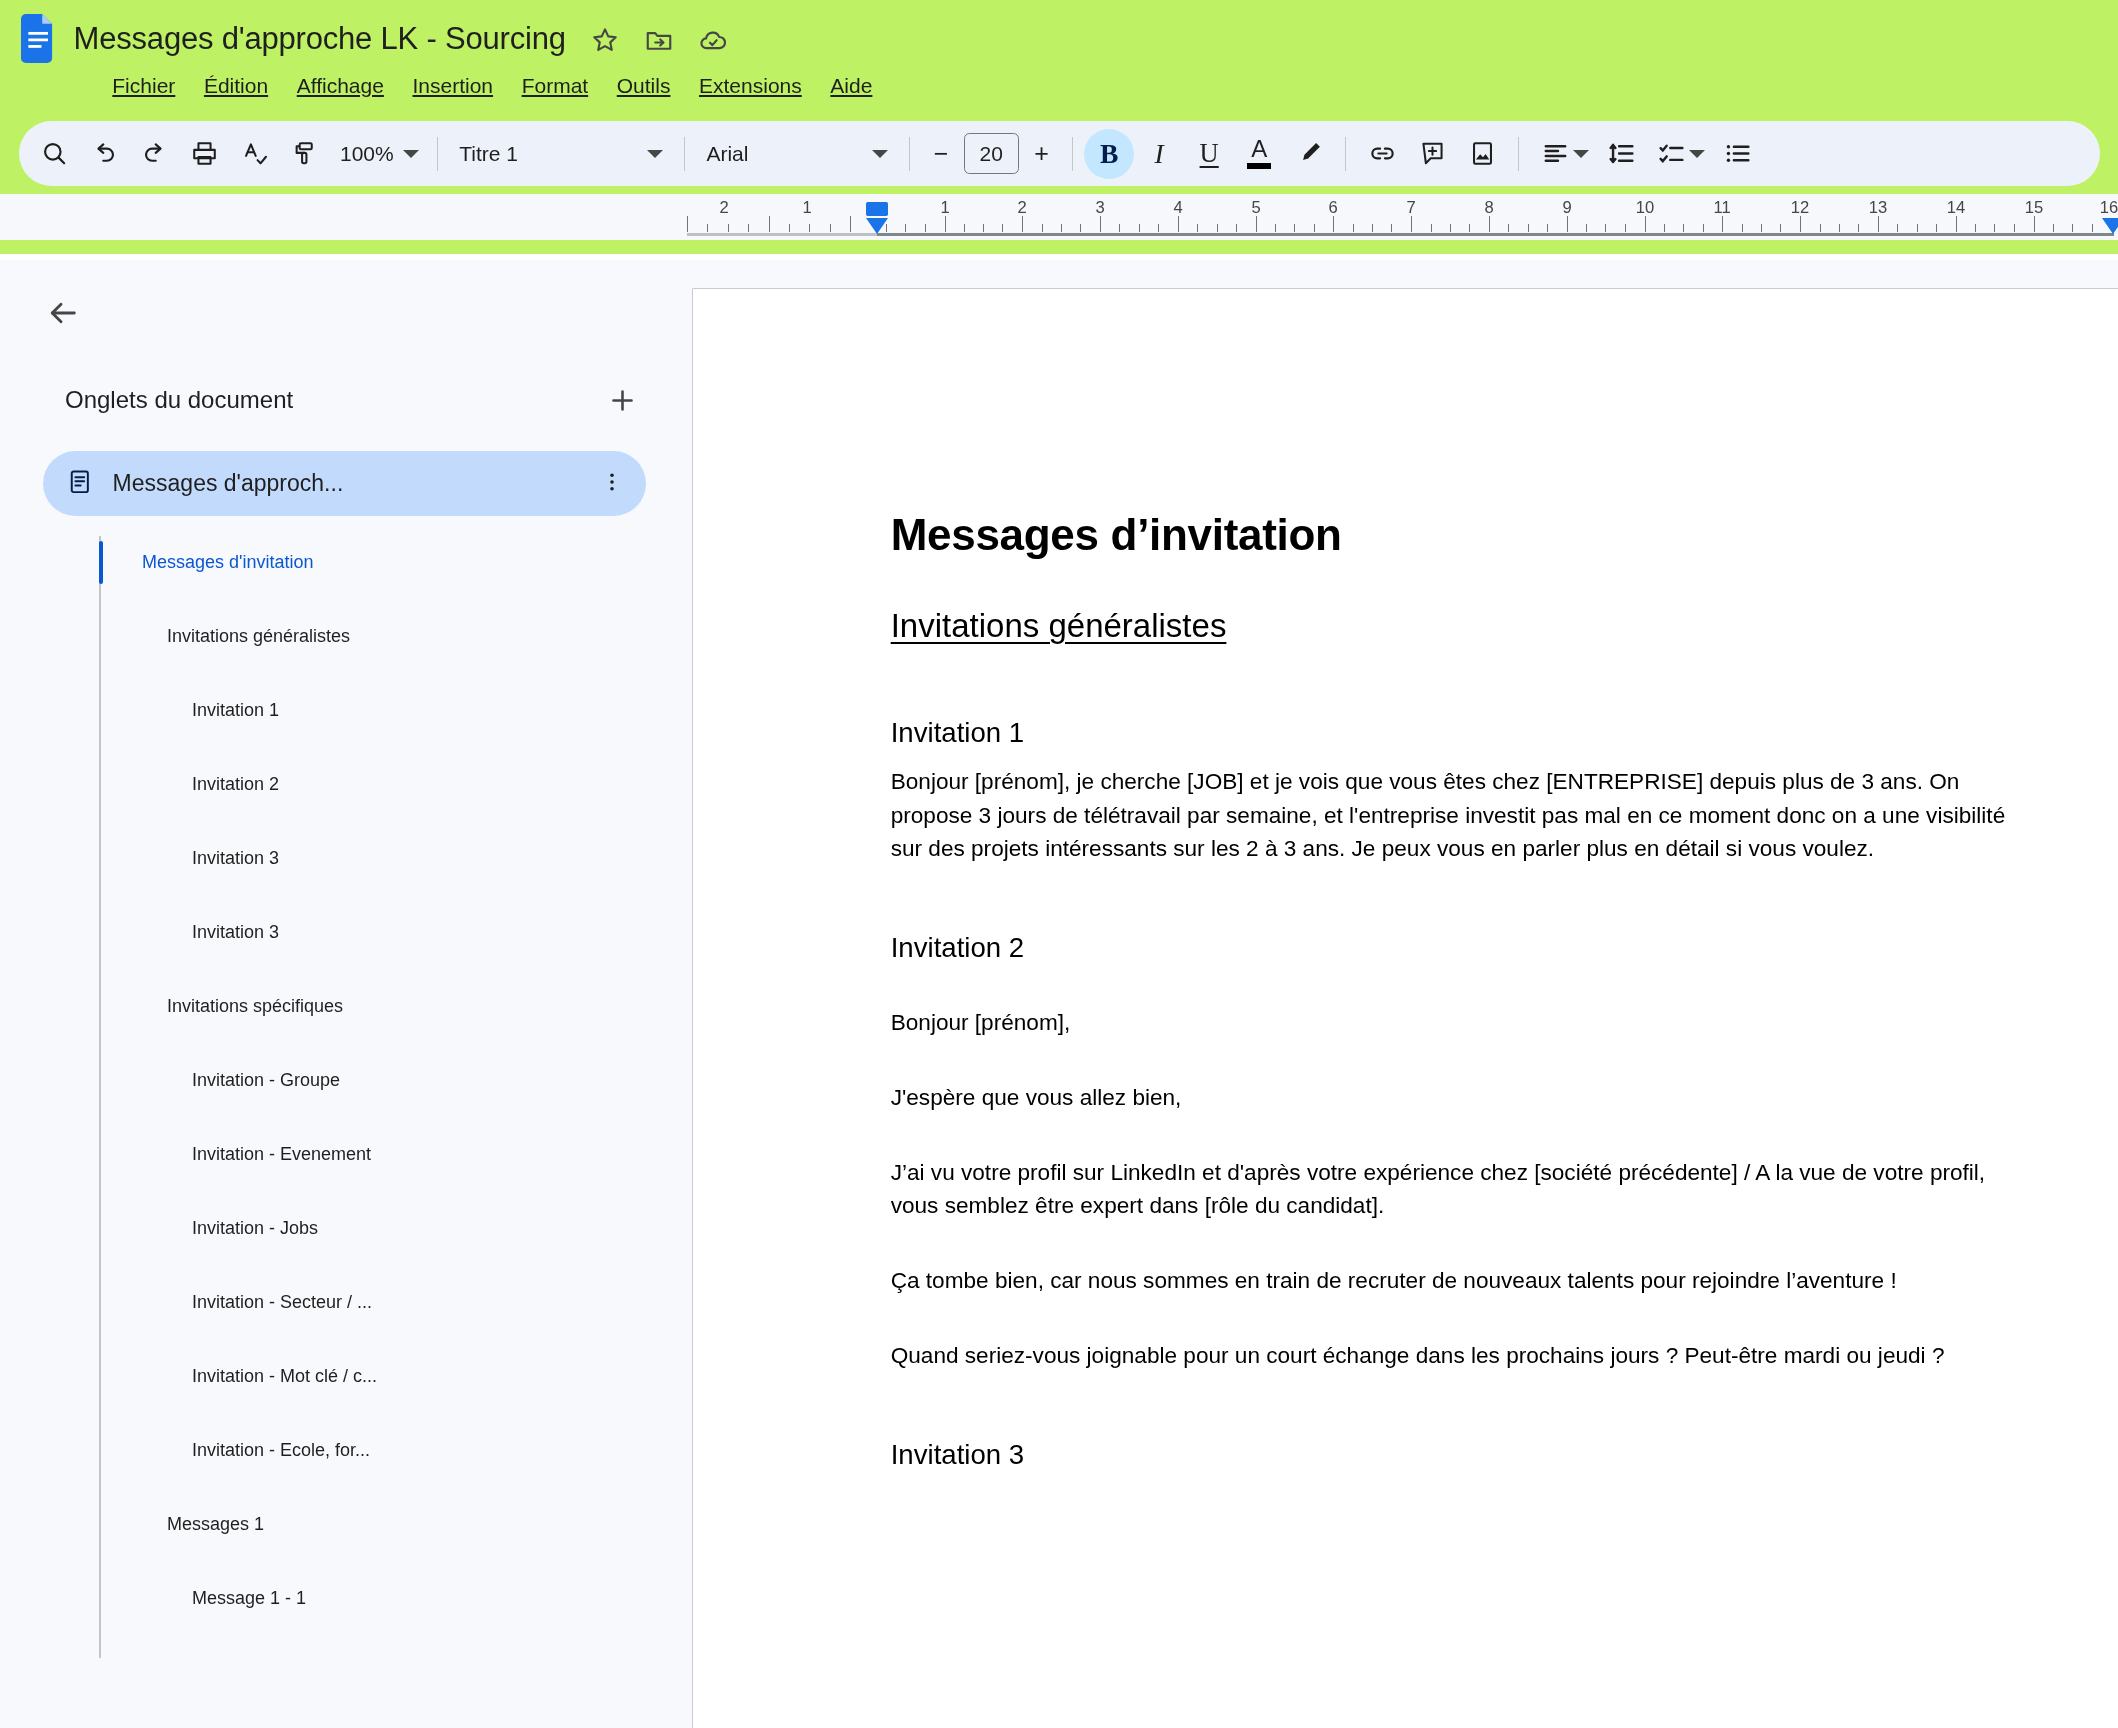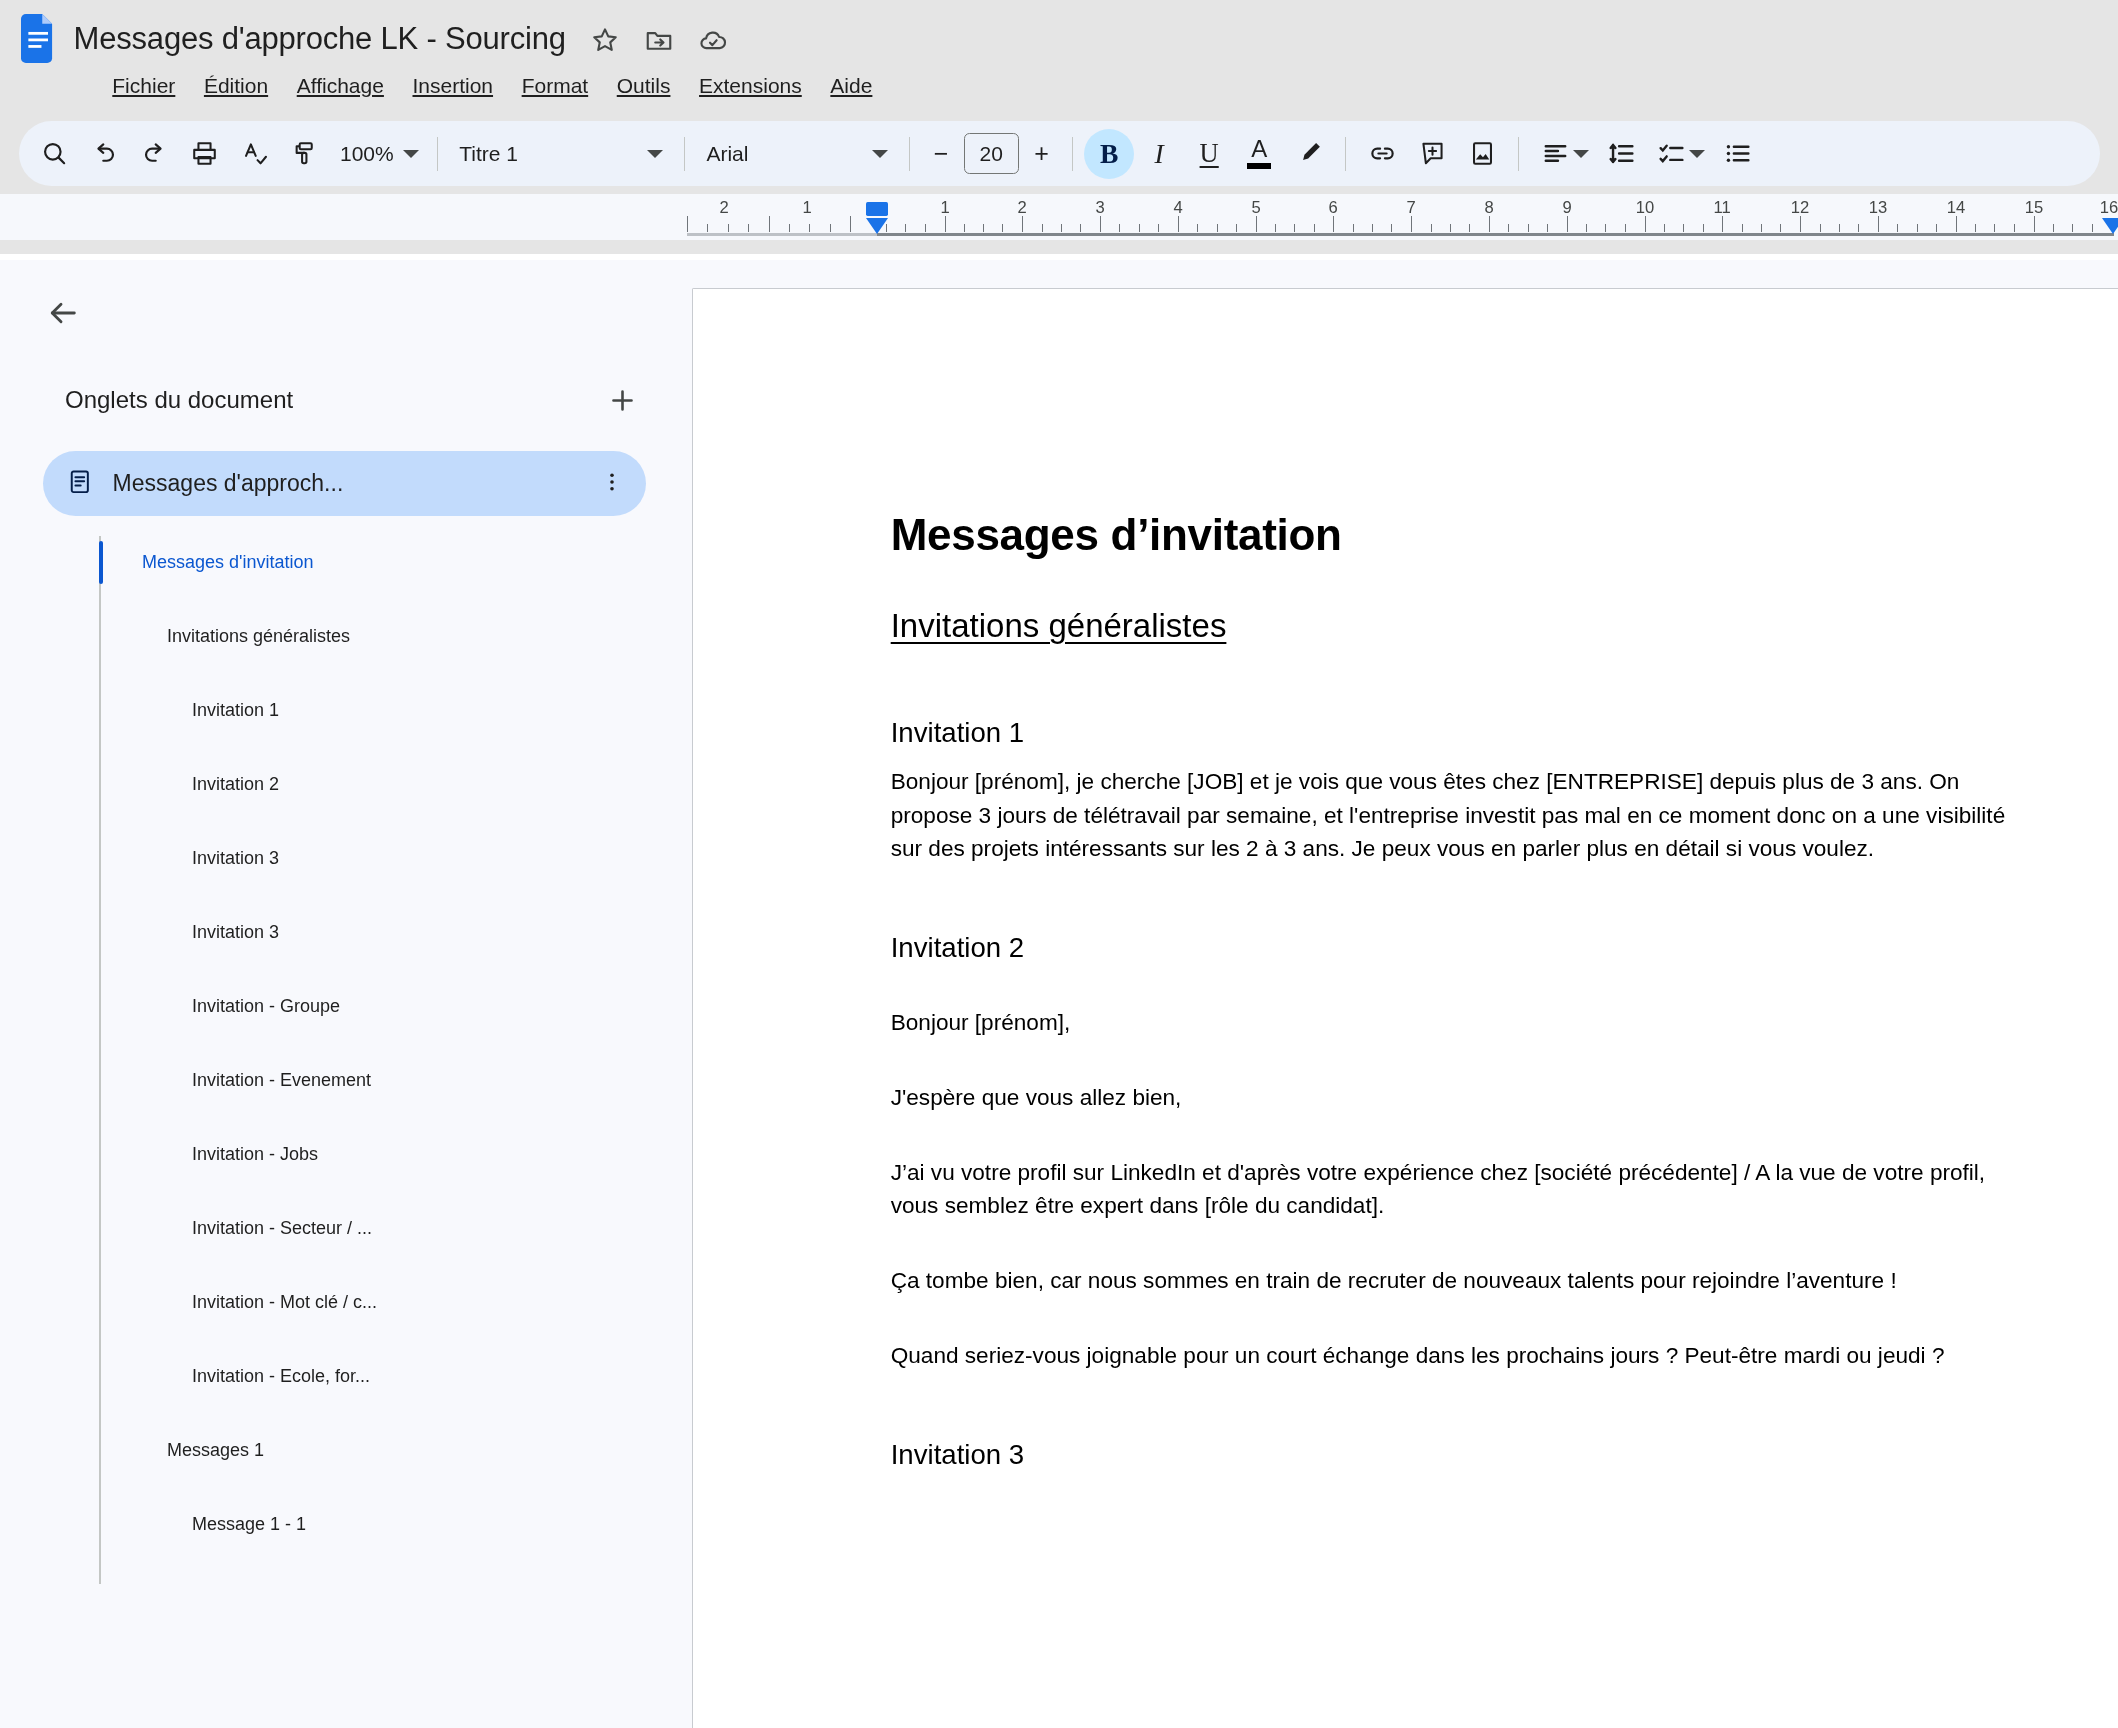--- a/index.html
+++ b/index.html
@@ -10,21 +10,21 @@
   body {
     width: 2119px;
     height: 1729px;
     font-family: "Liberation Sans", sans-serif;
     overflow: hidden;
     position: relative;
   }
 
   
   .appbar {
-    background: #e5e5e5;
+    background: #bef264;
     height: 254px;
     position: relative;
     box-sizing: border-box;
   }
 
   .titlerow {
     display: flex;
     align-items: center;
     padding: 16.6px 0 0 21px;
     height: 61px;
@@ -738,20 +738,23 @@
       </div>
       <div class="ol-item lvl3">
         <span class="txt">Invitation 2</span>
       </div>
       <div class="ol-item lvl3">
         <span class="txt">Invitation 3</span>
       </div>
       <div class="ol-item lvl3">
         <span class="txt">Invitation 3</span>
       </div>
+      <div class="ol-item lvl2">
+        <span class="txt">Invitations spécifiques</span>
+      </div>
       <div class="ol-item lvl3">
         <span class="txt">Invitation - Groupe</span>
       </div>
       <div class="ol-item lvl3">
         <span class="txt">Invitation - Evenement</span>
       </div>
       <div class="ol-item lvl3">
         <span class="txt">Invitation - Jobs</span>
       </div>
       <div class="ol-item lvl3">

